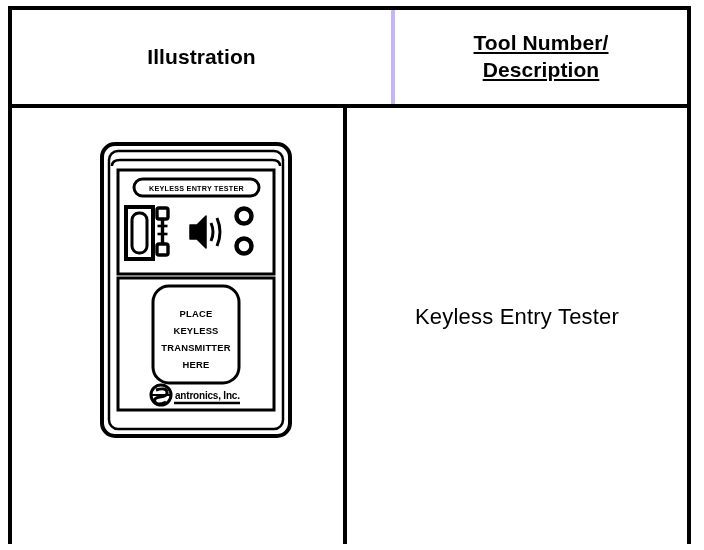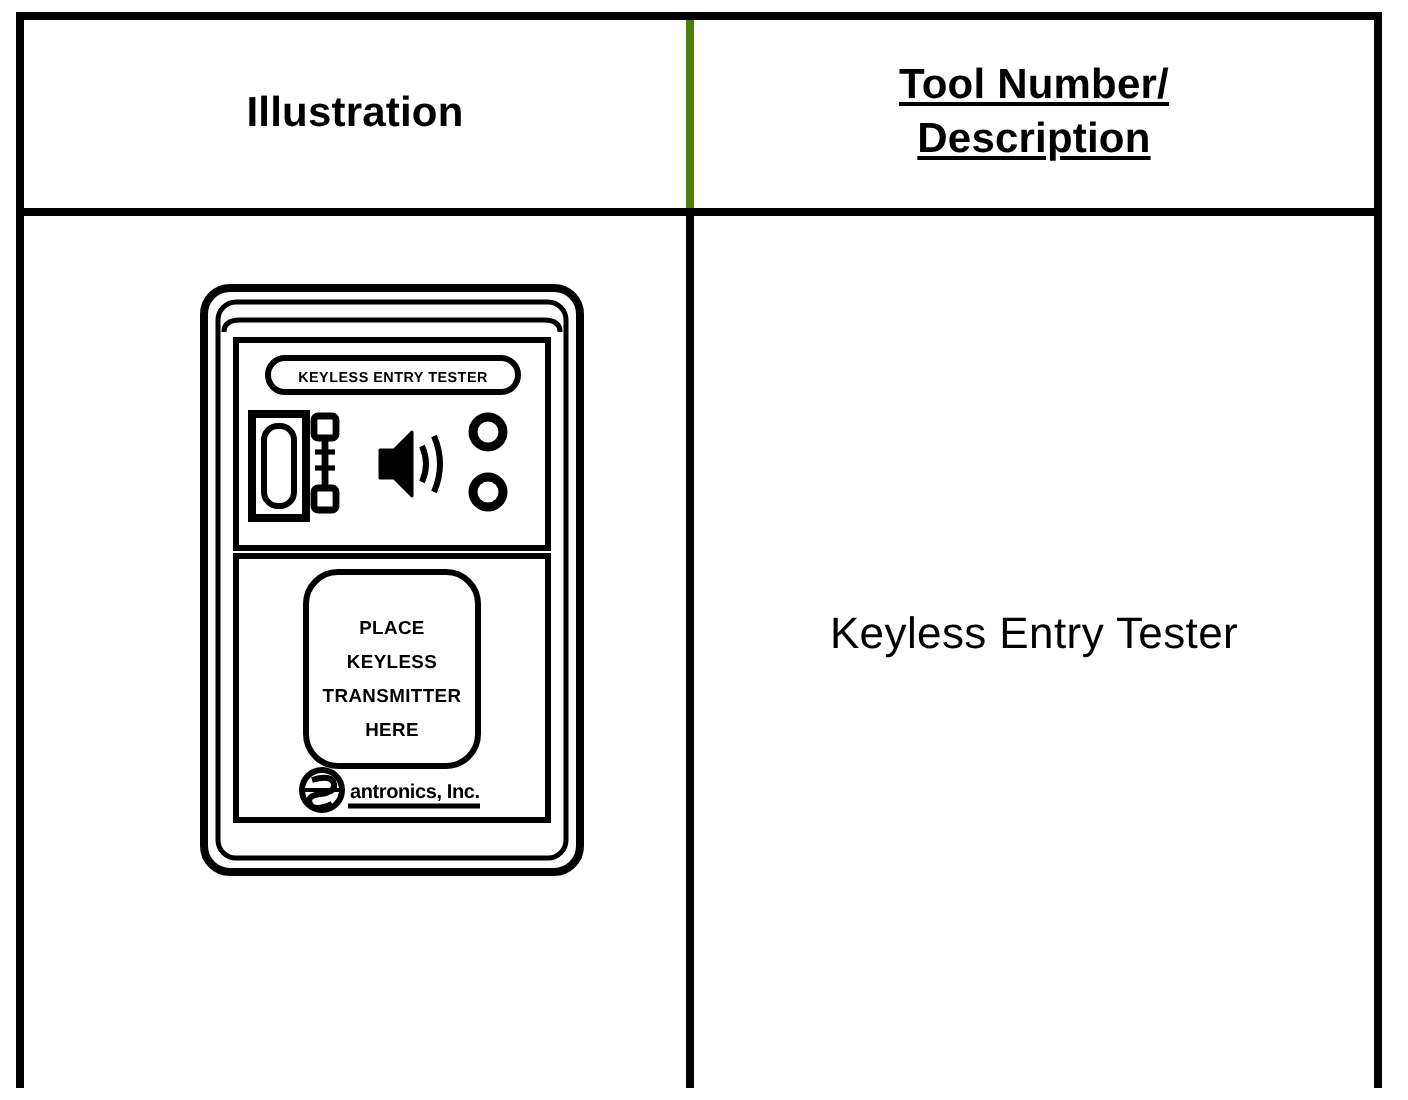--- a/index.html
+++ b/index.html
@@ -52,22 +52,22 @@
     display: flex;
     align-items: center;
     justify-content: center;
     text-align: center;
     font-weight: bold;
     font-size: 21px;
     line-height: 1.28;
     letter-spacing: .1px;
   }
   .th-illustration {
-    width: 335px;
-    border-right: 4px solid #4d7c0f;
+    width: 383px;
+    border-right: 4px solid #c4b5fd;
   }
   .th-desc {
     flex: 1 1 auto;
     text-decoration: underline;
   }
 
   
   .tbody {
     position: absolute;
     left: 0;

